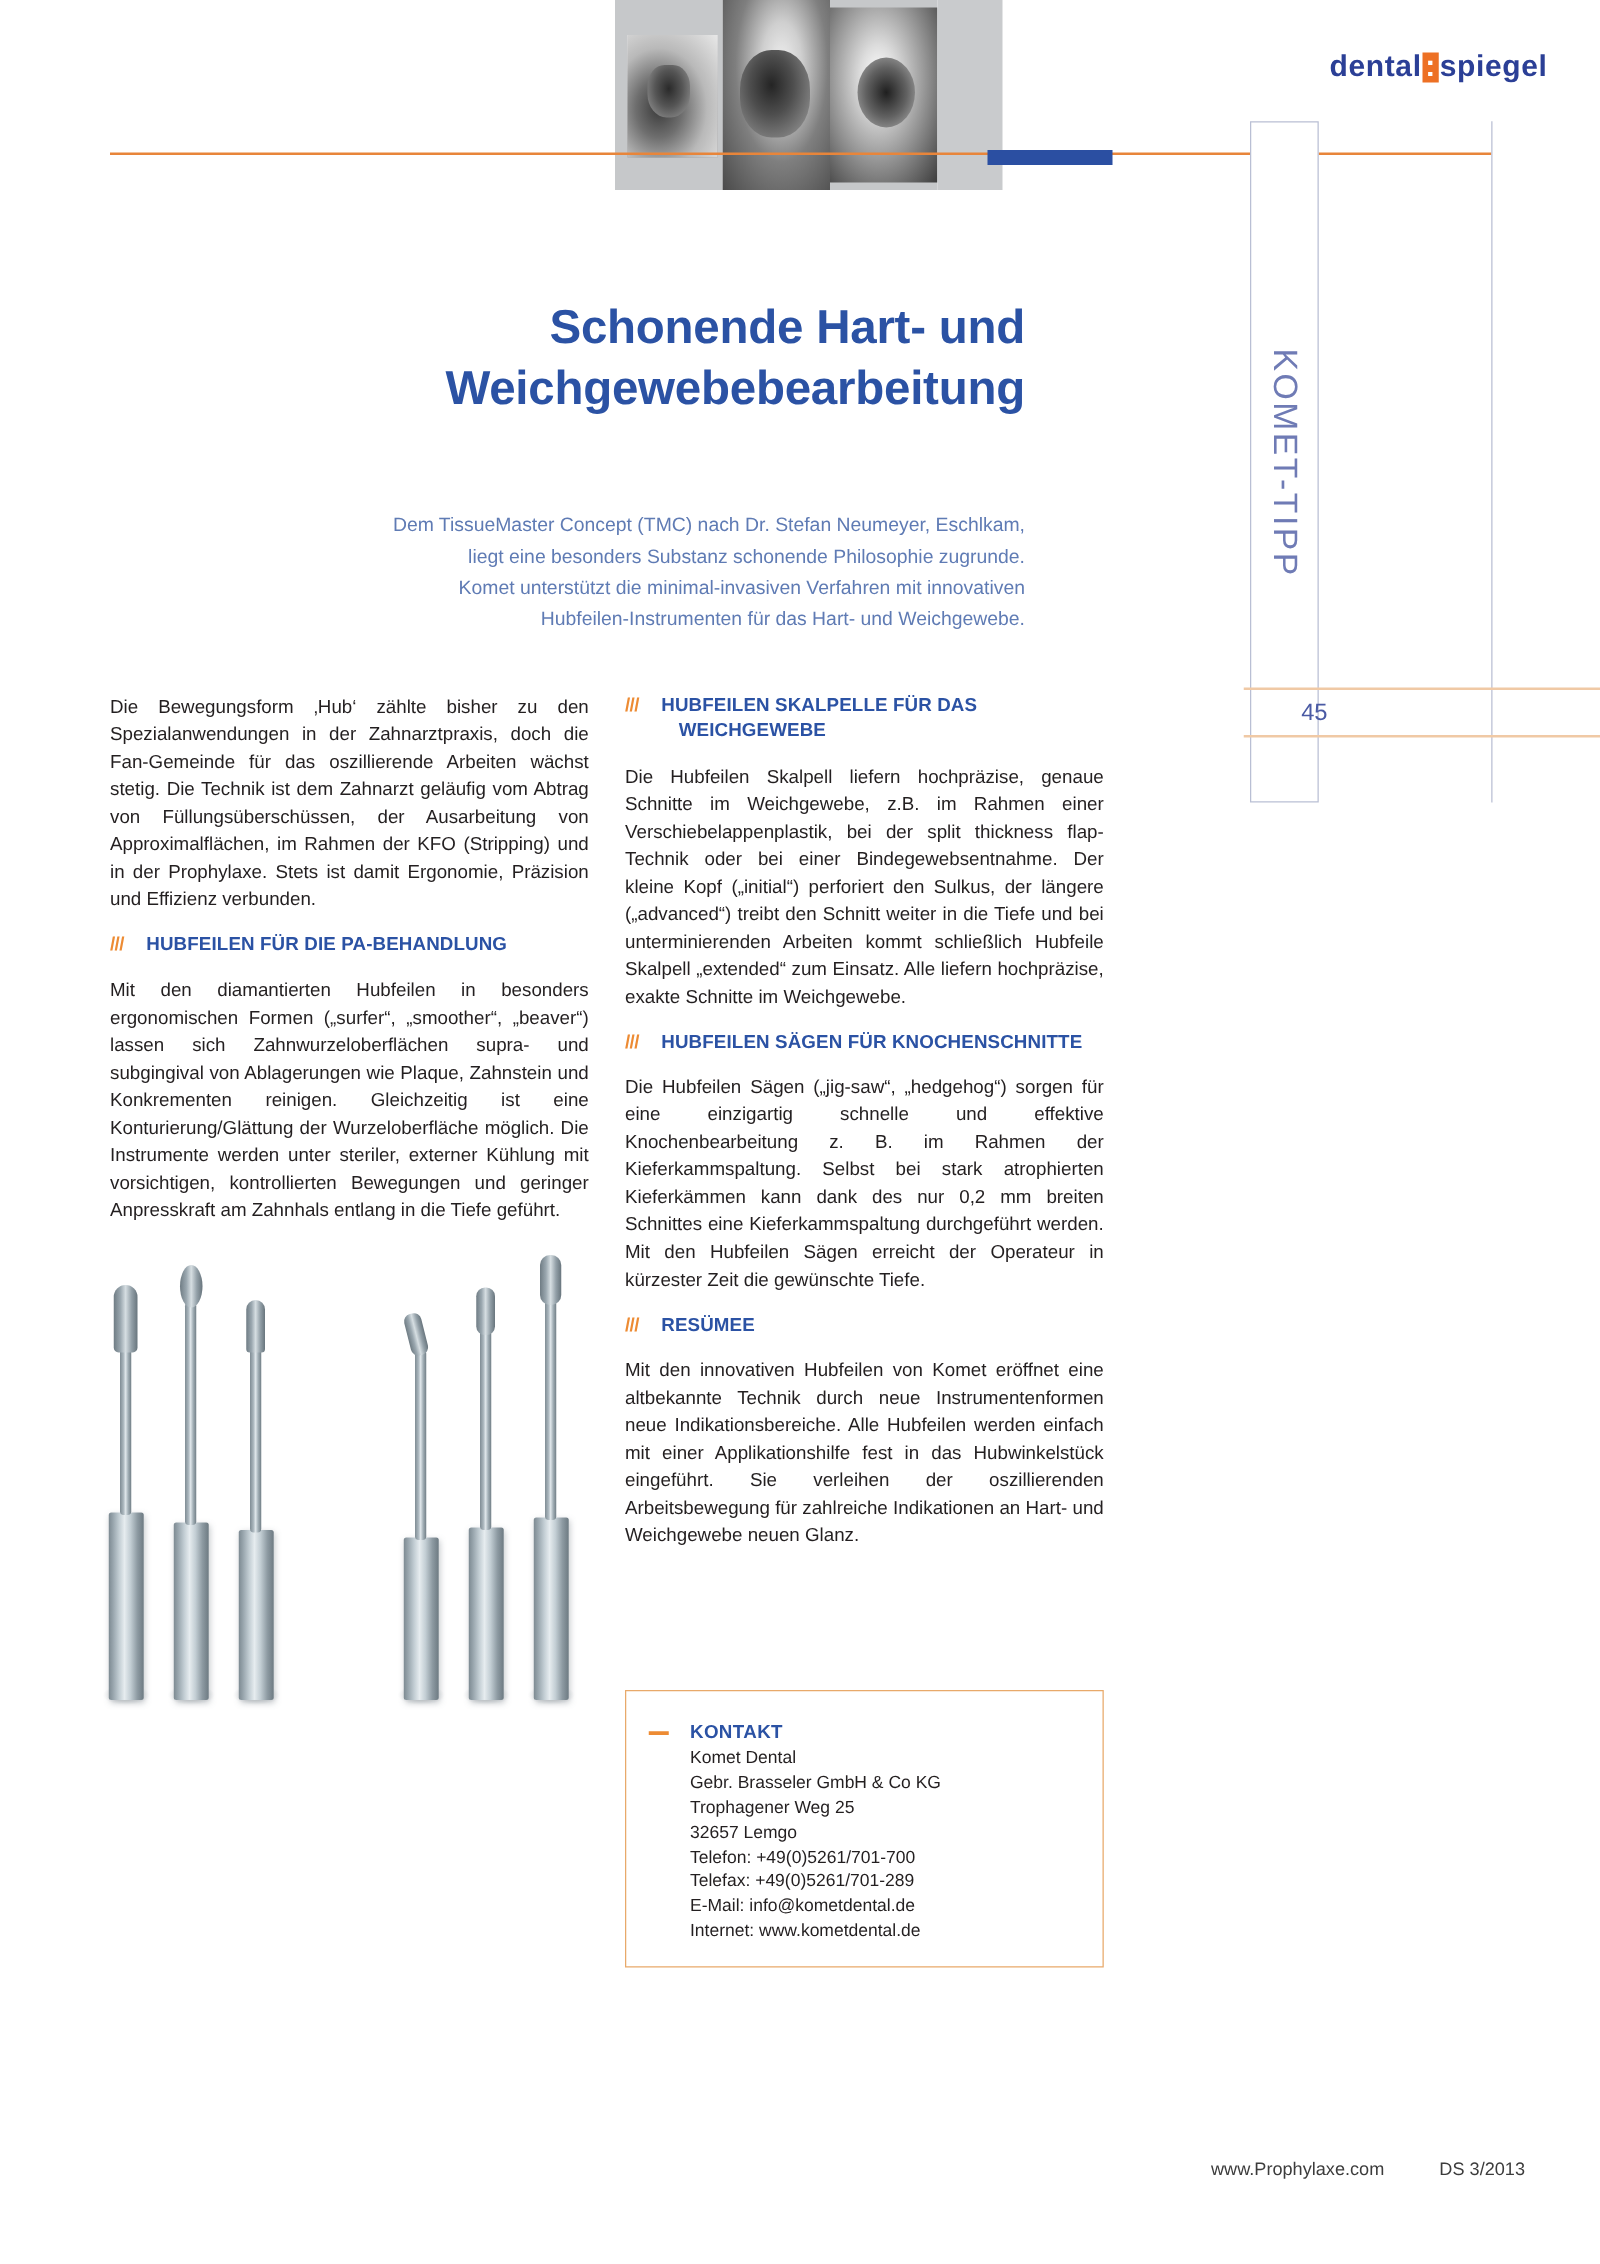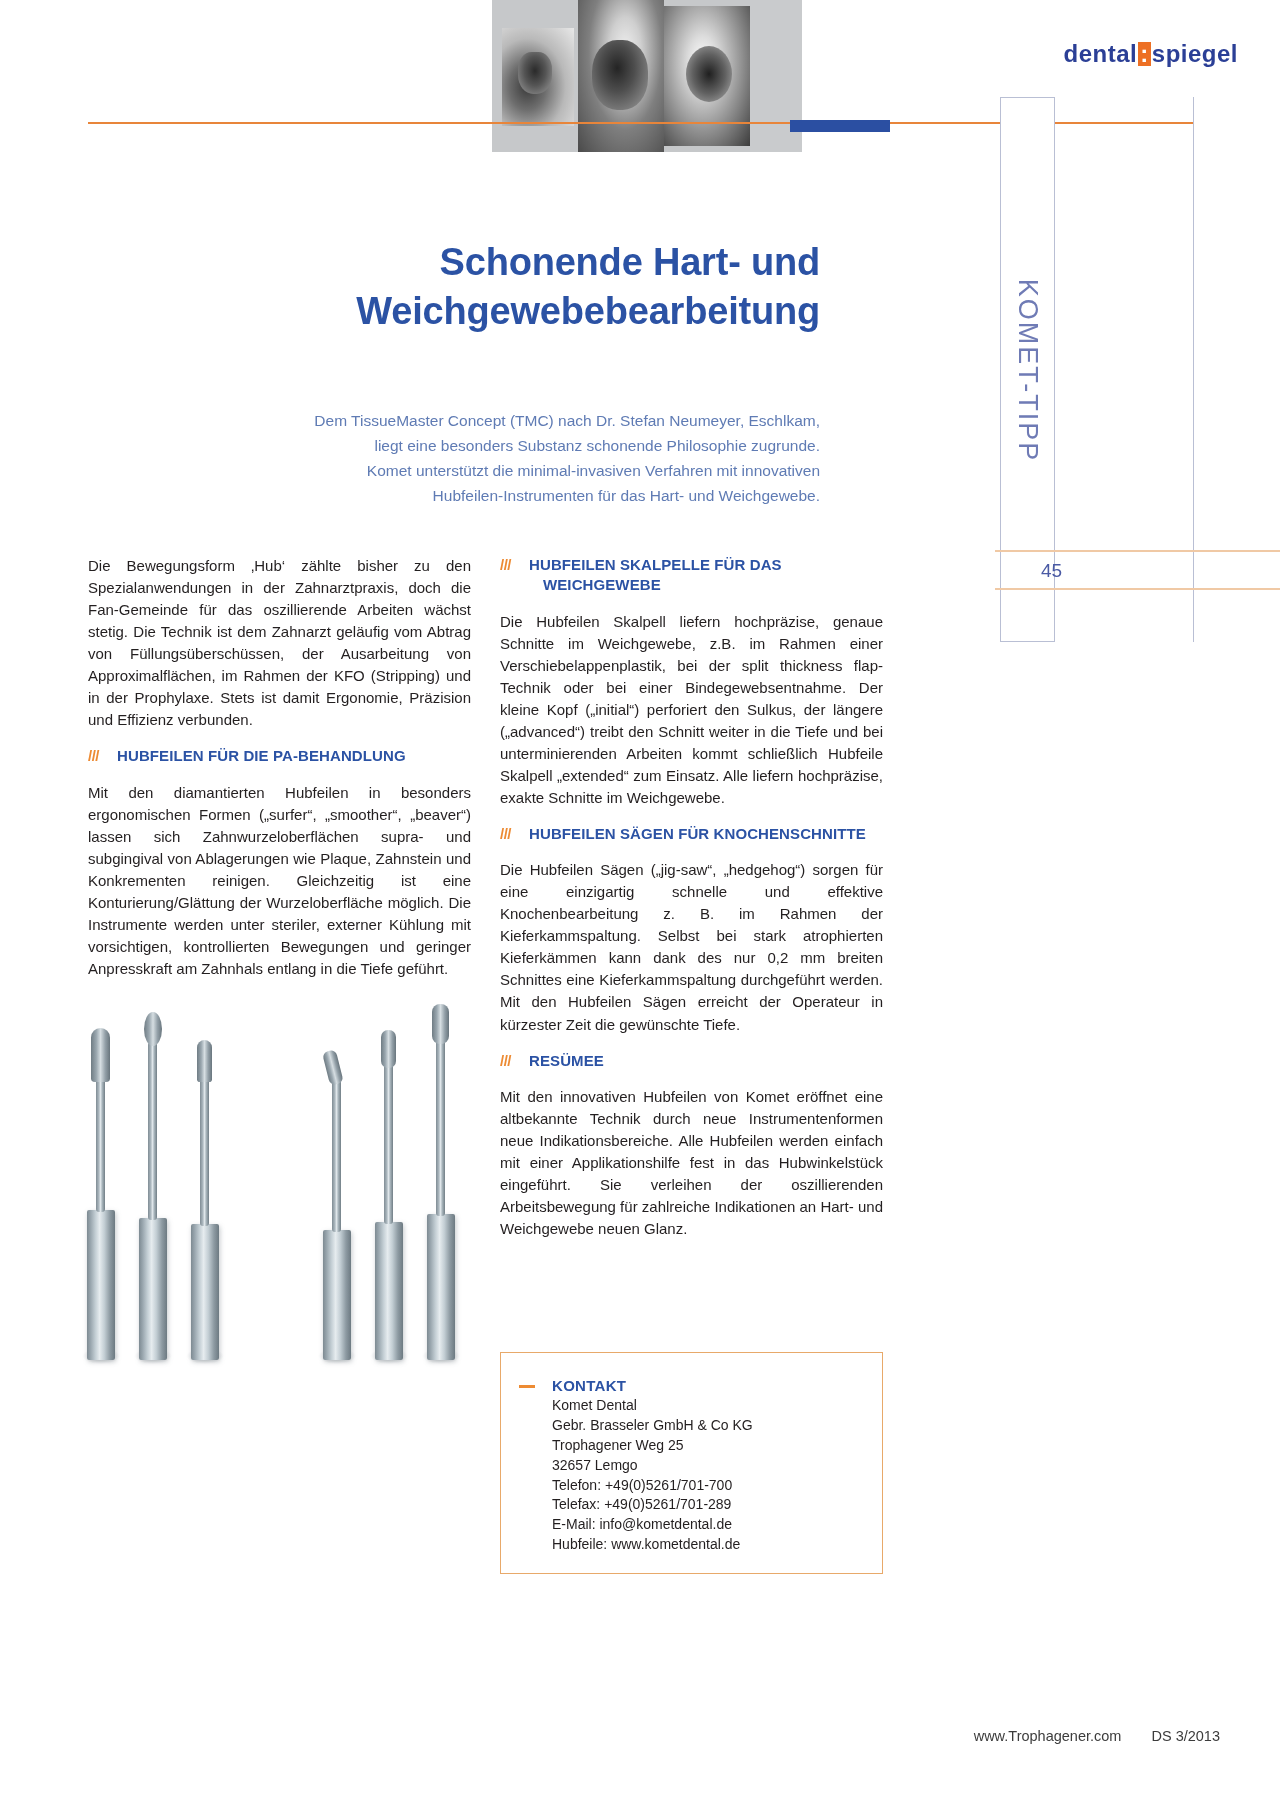--- a/index.html
+++ b/index.html
@@ -325,21 +325,21 @@
 
   
   .footer {
     position: absolute;
     right: 60px;
     top: 1728px;
     font-size: 14.5px;
     color: #3c3c3c;
     white-space: nowrap;
   }
-  .footer .issue { margin-left: 26px; }
+  .footer .issue { margin-left: 40px; }
 </style>
 </head>
 <body>
 
 <div class="page">
 
   <div class="header-photos">
     <div class="photo photo-1">
       <div class="ph1a"></div>
       <div class="ph1b"></div>
@@ -450,22 +450,22 @@
       <span>KONTAKT</span>
     </div>
     <div class="kontakt-lines">
       <div>Komet Dental</div>
       <div>Gebr. Brasseler GmbH &amp; Co KG</div>
       <div>Trophagener Weg 25</div>
       <div>32657 Lemgo</div>
       <div>Telefon: +49(0)5261/701-700</div>
       <div>Telefax: +49(0)5261/701-289</div>
       <div>E-Mail: info@kometdental.de</div>
-      <div>Hubfeile: www.kometdental.de</div>
+      <div>Internet: www.kometdental.de</div>
     </div>
   </div>
 
   <div class="footer">
-    <span>www.Trophagener.com</span>
+    <span>www.Prophylaxe.com</span>
     <span class="issue">DS 3/2013</span>
   </div>
 
 </div>
 
 </body></html>

